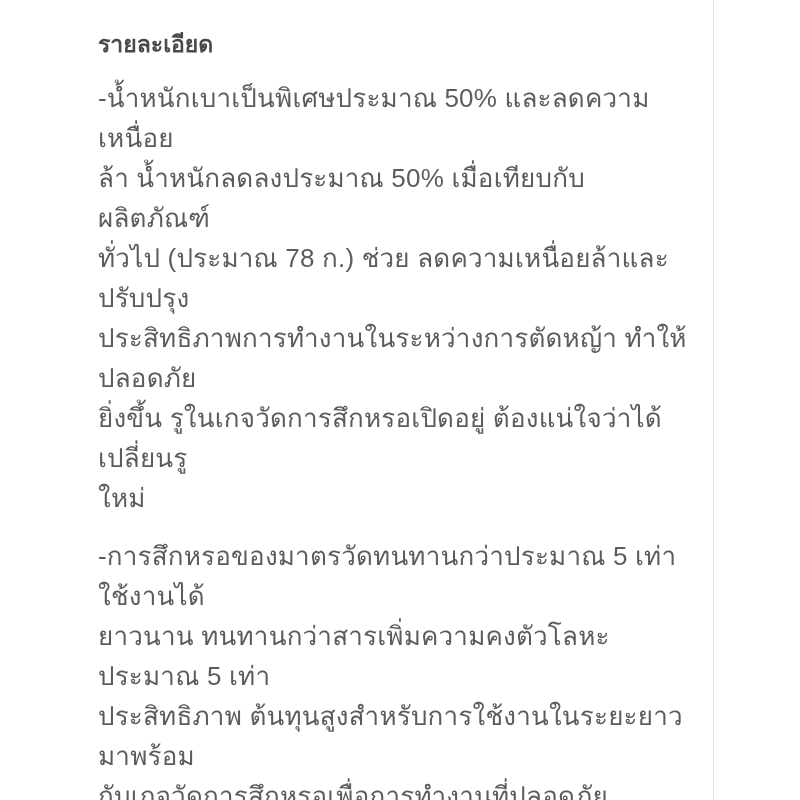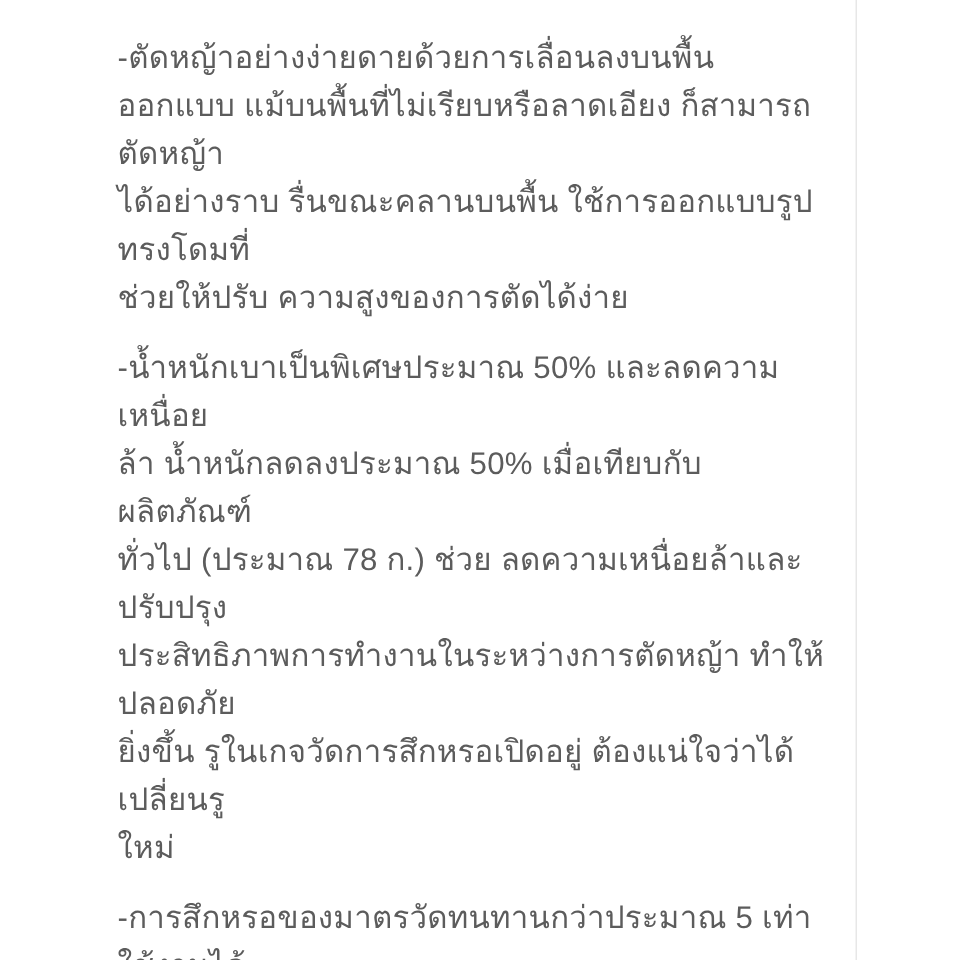--- a/index.html
+++ b/index.html
@@ -42,25 +42,22 @@
     left: 713px;
     width: 1px;
     height: 800px;
     background: #e2e2e2;
   }
 </style>
 </head>
 <body>
 
 <div class="content">
+  <h1 class="page-title">รายละเอียด</h1>
 
-  <p class="para">-ตัดหญ้าอย่างง่ายดายด้วยการเลื่อนลงบนพื้น
-ออกแบบ แม้บนพื้นที่ไม่เรียบหรือลาดเอียง ก็สามารถตัดหญ้า
-ได้อย่างราบ รื่นขณะคลานบนพื้น ใช้การออกแบบรูปทรงโดมที่
-ช่วยให้ปรับ ความสูงของการตัดได้ง่าย</p>
 
   <p class="para">-น้ำหนักเบาเป็นพิเศษประมาณ 50% และลดความ เหนื่อย
 ล้า น้ำหนักลดลงประมาณ 50% เมื่อเทียบกับผลิตภัณฑ์
 ทั่วไป (ประมาณ 78 ก.) ช่วย ลดความเหนื่อยล้าและปรับปรุง
 ประสิทธิภาพการทำงานในระหว่างการตัดหญ้า ทำให้ปลอดภัย
 ยิ่งขึ้น รูในเกจวัดการสึกหรอเปิดอยู่ ต้องแน่ใจว่าได้เปลี่ยนรู
 ใหม่</p>
 
   <p class="para">-การสึกหรอของมาตรวัดทนทานกว่าประมาณ 5 เท่า ใช้งานได้
 ยาวนาน ทนทานกว่าสารเพิ่มความคงตัวโลหะประมาณ 5 เท่า

